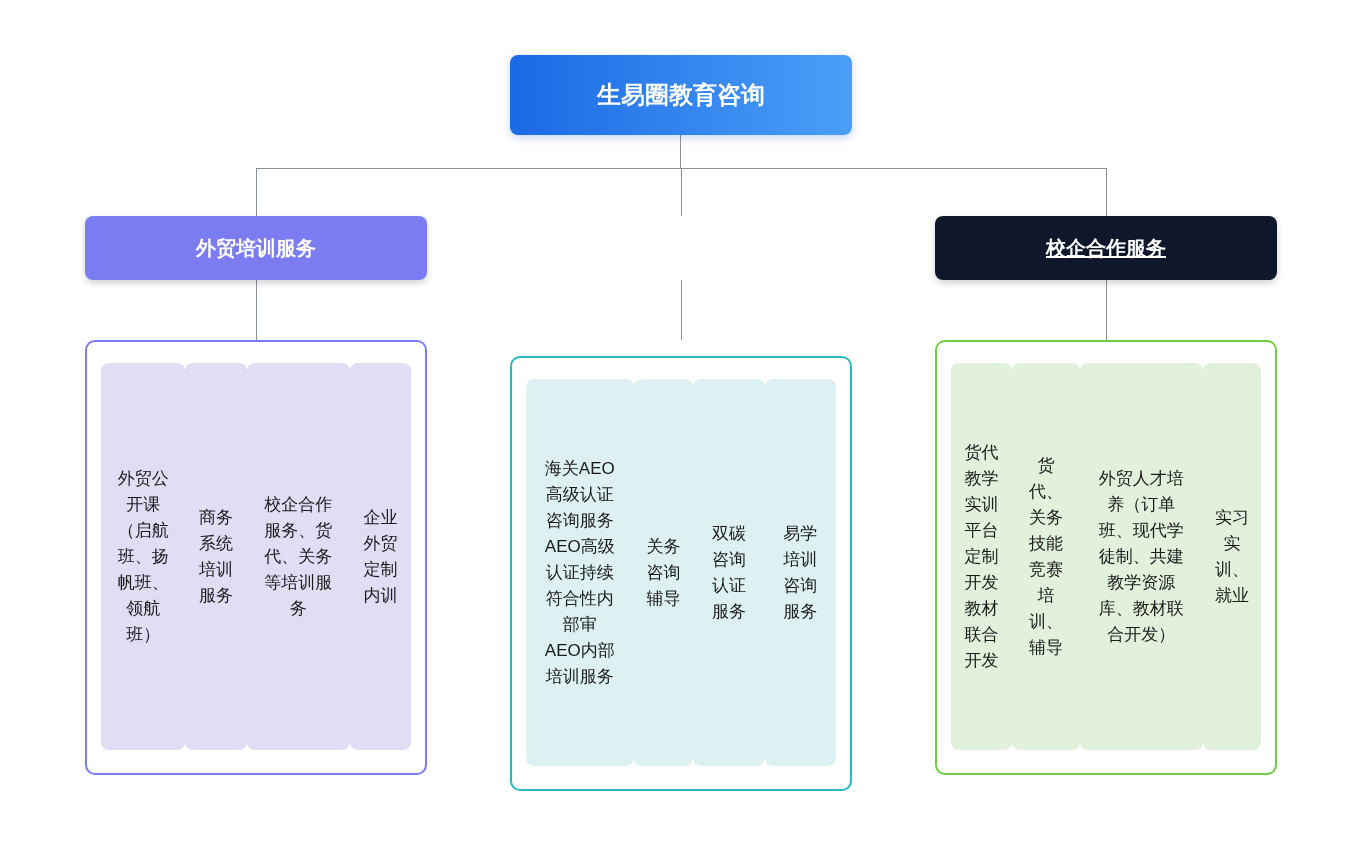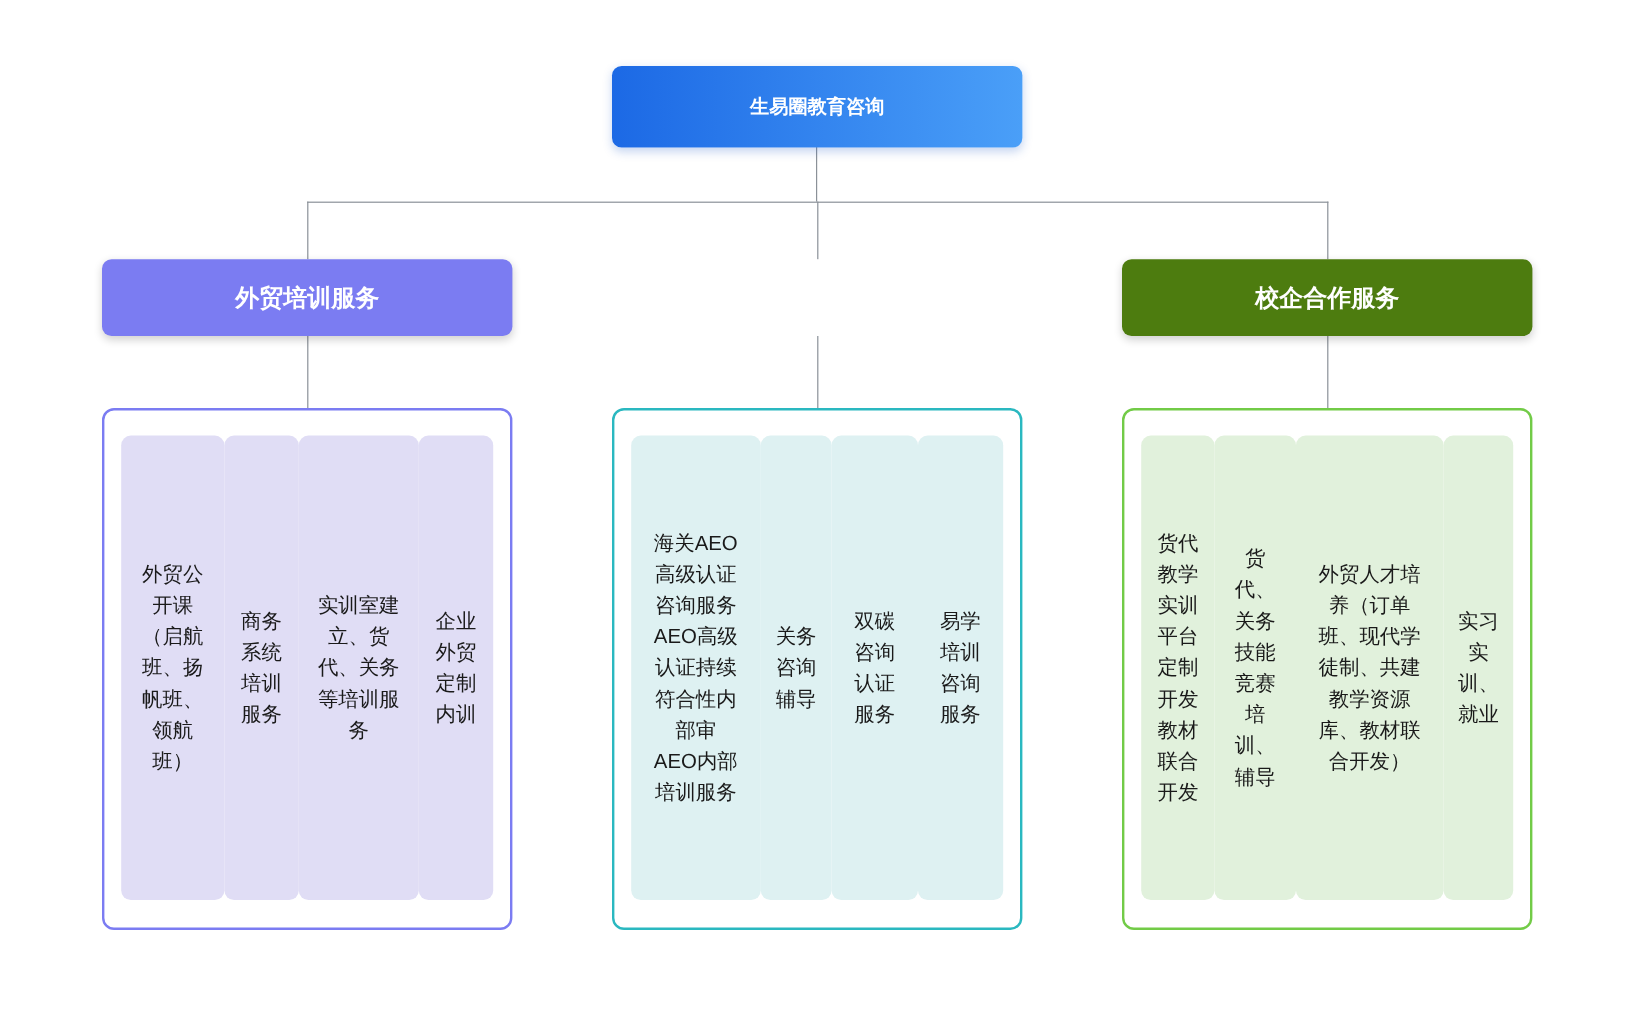--- a/index.html
+++ b/index.html
@@ -2,24 +2,24 @@
 <html><head>
 <meta charset="utf-8">
 <style>
   html,body{margin:0;padding:0;background:#ffffff;}
   .canvas{
     position:relative;width:1360px;height:844px;background:#ffffff;
     font-family:"Liberation Sans","DejaVu Sans",sans-serif;overflow:hidden;
   }
   .connector{position:absolute;background:#8b9198;}
   .node-root{
-    position:absolute;left:510px;top:55px;width:342px;height:68px;
+    position:absolute;left:510px;top:55px;width:342px;height:80px;
     border-radius:8px;background:linear-gradient(90deg,#1c69e5,#4a9ff8);
     display:flex;align-items:center;justify-content:center;
-    color:#ffffff;font-size:16px;font-weight:bold;
+    color:#ffffff;font-size:24px;font-weight:bold;
     box-shadow:0 3px 8px rgba(30,90,200,.25);
   }
   .branch-header{
     position:absolute;top:216px;width:342px;height:64px;border-radius:8px;
     display:flex;align-items:center;justify-content:center;
     color:#ffffff;font-size:20px;font-weight:bold;
     box-shadow:0 3px 7px rgba(0,0,0,.18);
   }
   .branch-container{
     position:absolute;top:340px;width:342px;height:435px;border-radius:10px;
@@ -29,23 +29,23 @@
   }
   .leaf{
     border-radius:8px;min-height:75px;box-sizing:border-box;
     display:flex;align-items:center;justify-content:center;
     text-align:center;font-size:17px;line-height:26px;color:#1a1a1a;
     padding:8px 12px;white-space:pre-line;
   }
   .x0{left:85px;}  .x1{left:510px;}  .x2{left:935px;}
   .bh0{background:#7b7cf2;}
   .bh1{background:#29b7be;}
-  .bh2{background:#4d7c0f;}
+  .bh2{background:#0f172a;text-decoration:underline;}
   .bc0{border-color:#7b7cf2;}
-  .bc1{border-color:#2ab8c0;}
+  .bc1{border-color:#2ab8c0;margin-top:16px;}
   .bc2{border-color:#72cb47;}
   .lf0{background:#e0ddf5;}
   .lf1{background:#def1f2;}
   .lf2{background:#e1f1dc;}
 </style>
 </head>
 <body>
 
 <div class="canvas">
 
@@ -62,21 +62,21 @@
     <span>生易圈教育咨询</span>
   </div>
 
   <div class="branch-header bh0 x0">
     <span>外贸培训服务</span>
   </div>
   <div class="branch-container bc0 x0">
     <div class="leaf lf0">外贸公开课
 （启航班、扬帆班、领航班）</div>
     <div class="leaf lf0">商务系统培训服务</div>
-    <div class="leaf lf0">实训室建立、货代、关务等培训服务</div>
+    <div class="leaf lf0">校企合作服务、货代、关务等培训服务</div>
     <div class="leaf lf0">企业外贸定制内训</div>
   </div>
 
   <div class="branch-container bc1 x1">
     <div class="leaf lf1">海关AEO高级认证咨询服务
 AEO高级认证持续符合性内部审
 AEO内部培训服务</div>
     <div class="leaf lf1">关务咨询辅导</div>
     <div class="leaf lf1">双碳咨询认证服务</div>
     <div class="leaf lf1">易学培训咨询服务</div>

